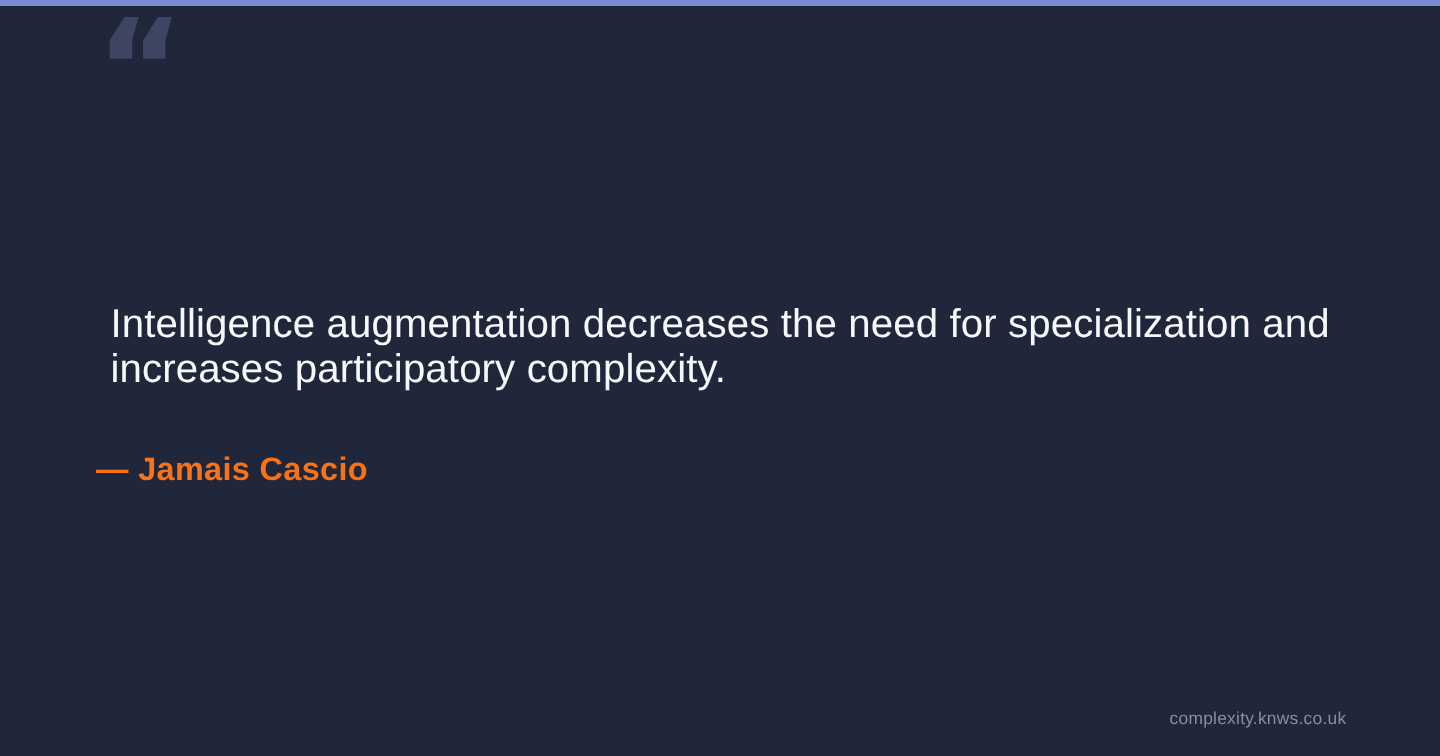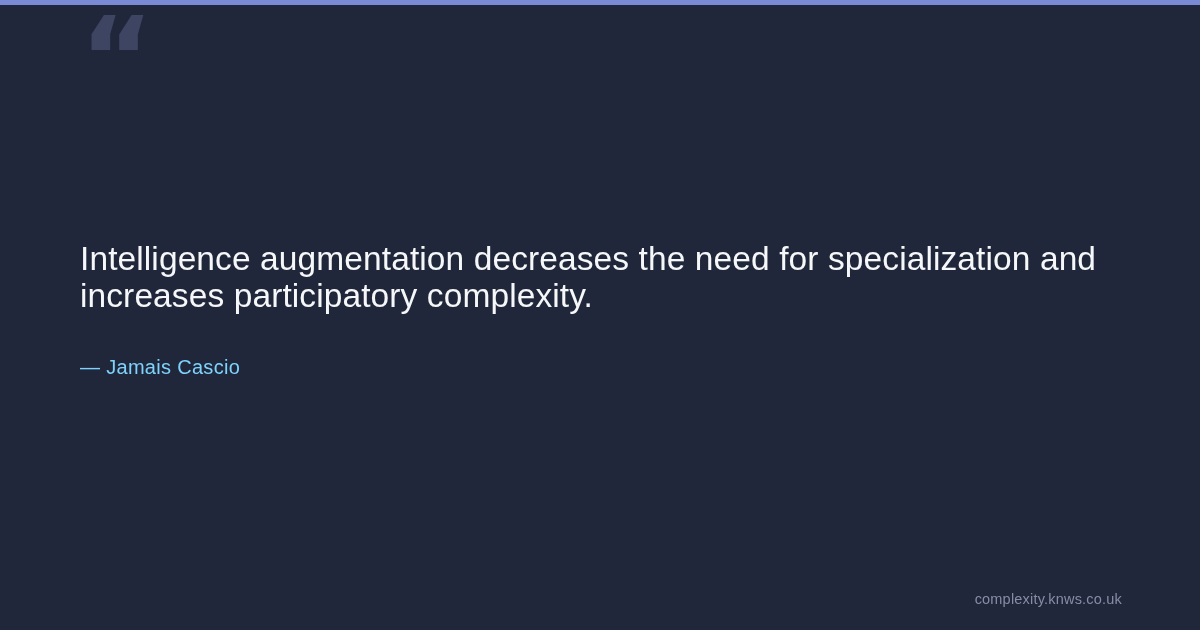--- a/index.html
+++ b/index.html
@@ -45,36 +45,36 @@
 
   
   .content {
     position: absolute;
     left: 80px;
     top: 240px;
     width: 1048px;
   }
 
   .quote-text {
-    margin: 0;
+    margin: 12px;
     font-size: 33.5px;
     font-weight: 400;
     line-height: 37px;
     color: #f6f7f9;
     letter-spacing: 0.1px;
     max-width: 1040px;
   }
 
   .quote-author {
     margin: 0;
     padding-top: 40px;
-    font-size: 20px;
-    font-weight: 400;
+    font-size: 27px;
+    font-weight: 700;
     line-height: 26px;
-    color: #7dd3fc;
+    color: #f97316;
     letter-spacing: 0.3px;
     white-space: nowrap;
   }
 
   .author-dash {
     display: inline;
   }
 
   .author-name {
     display: inline;

